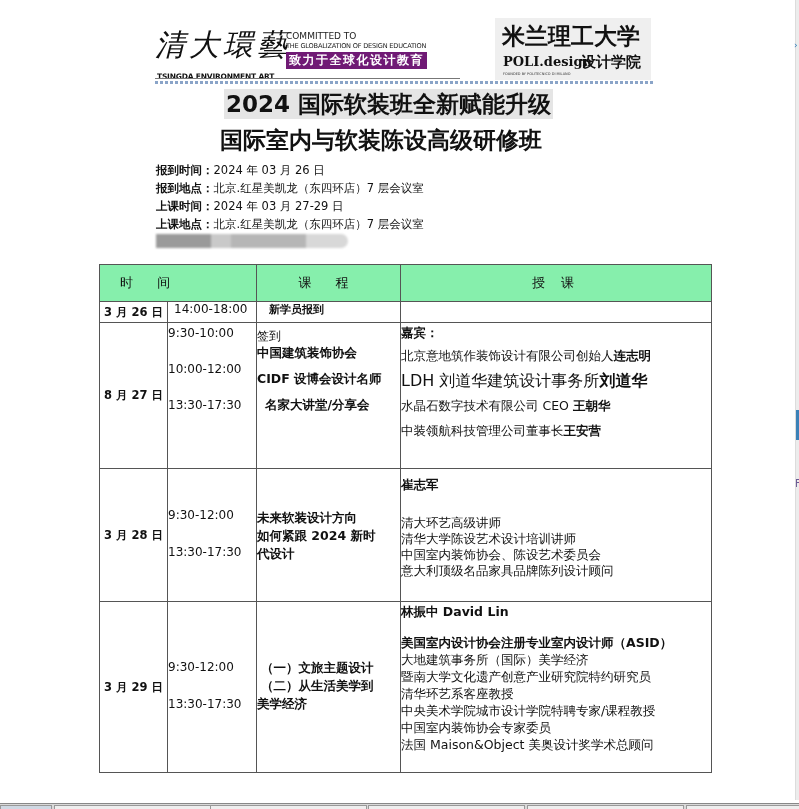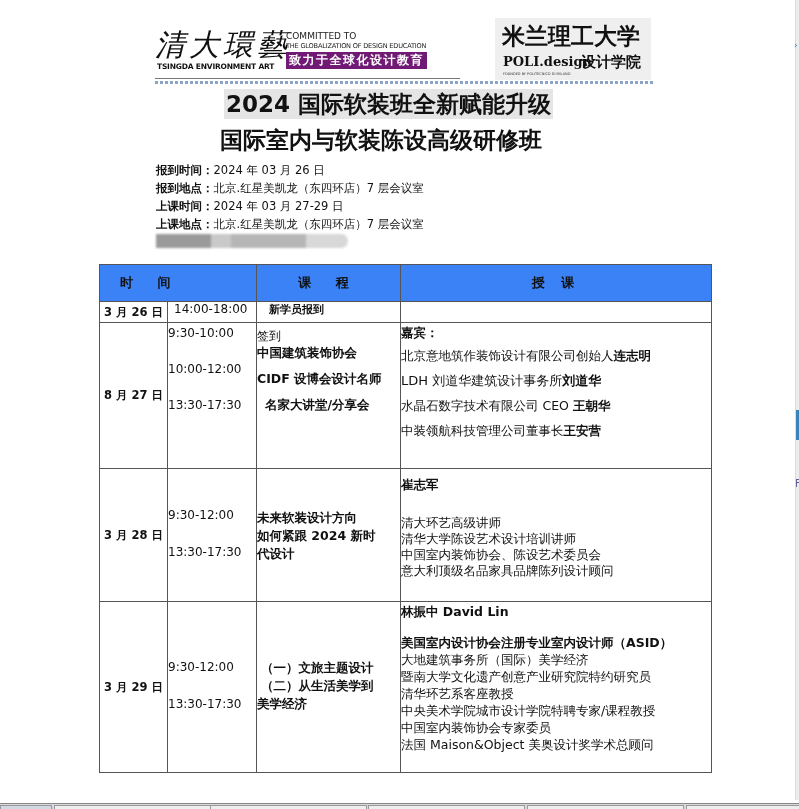--- a/index.html
+++ b/index.html
@@ -13,21 +13,21 @@
   .right-bar { position:absolute; left:795px; top:0; width:4px; height:800px; background:#ececec; border-left:1px solid #dcdcdc; }
   .right-bar .mark1 { position:absolute; left:-2px; top:40px; width:6px; height:10px; color:#2b7bb9; font-size:9px; line-height:10px; }
   .right-bar .mark2 { position:absolute; left:0; top:410px; width:4px; height:30px; background:#3b82b8; }
   .right-bar .mark3 { position:absolute; left:-1px; top:478px; width:5px; height:14px; color:#6b5b95; font-size:10px; }
   .taskbar { position:absolute; left:0; top:803px; width:799px; height:6px; background:#d9d9d9; border-top:1px solid #888; }
   .taskbar .seg { position:absolute; top:1px; height:5px; border:1px solid #999; background:#eee; }
 
   
   .logo-left { position:absolute; left:155px; top:28px; width:290px; height:46px; }
   .calli { position:absolute; left:0; top:0; font-family:"DejaVu Serif",serif; font-size:30px; letter-spacing:4px; font-style:italic; color:#111; line-height:34px; }
-  .ts-en { position:absolute; left:2px; top:34px; font-size:7.5px; font-weight:bold; letter-spacing:-0.2px; color:#111; }
+  .ts-en { position:absolute; left:2px; top:44px; font-size:7.5px; font-weight:bold; letter-spacing:-0.2px; color:#111; }
   .committed { position:absolute; left:131px; top:3px; font-size:9px; color:#222; line-height:10px; }
   .globalization { position:absolute; left:131px; top:14px; font-size:6.6px; color:#222; letter-spacing:-0.2px; }
   .motto { position:absolute; left:131px; top:24px; background:#701a75; color:#fff; font-family:"DejaVu Serif",serif; font-size:12px; font-weight:bold; padding:1px 3px; letter-spacing:1.5px; line-height:15px; }
   .logo-right { position:absolute; left:495px; top:18px; width:156px; height:62px; background:#efefef; }
   .milan { position:absolute; left:7px; top:2px; font-family:"DejaVu Serif",serif; font-size:23px; font-weight:bold; color:#111; letter-spacing:0; line-height:32px; }
   .poli { position:absolute; left:8px; top:36px; font-family:"DejaVu Serif",serif; font-size:13px; font-weight:bold; color:#111; }
   .poli-cn { position:absolute; left:86px; top:35px; font-family:"DejaVu Serif",serif; font-size:15px; font-weight:bold; color:#111; }
   .founded { position:absolute; left:8px; top:54px; font-size:3.5px; color:#333; }
   .dash-line { position:absolute; left:155px; top:81px; width:500px; height:3px;
     background:repeating-linear-gradient(90deg,#8aa4c8 0 3px,#ffffff 3px 5px); }
@@ -41,21 +41,21 @@
   .info { position:absolute; left:156px; top:161px; font-size:11.5px; line-height:18px; color:#111; }
   .info-row { white-space:nowrap; }
   .info-label { font-weight:bold; }
   .blurred { position:absolute; left:156px; top:234px; width:192px; height:14px;
     background:linear-gradient(90deg,#9a9a9a 0 55px,#c9c9c9 55px 75px,#b6b6b6 75px 150px,#d8d8d8 150px 192px);
     filter:blur(1.2px); border-radius:0 8px 8px 0; }
 
   
   table.sched { position:absolute; left:99px; top:264px; border-collapse:collapse; width:612px; table-layout:fixed; font-size:11.5px; color:#111; }
   table.sched td, table.sched th { border:1px solid #555; padding:0; vertical-align:top; }
-  table.sched th { background:#3b82f6; height:36px; font-weight:bold; font-size:13px; vertical-align:middle; }
+  table.sched th { background:#86efac; height:36px; font-weight:normal; font-size:13px; vertical-align:middle; }
   .th-time { text-align:left; padding-left:20px !important; letter-spacing:10px; }
   .th-course { text-align:center; letter-spacing:10px; }
   .th-teacher { text-align:center; letter-spacing:6px; }
   .date { font-weight:bold; vertical-align:middle !important; text-align:center; font-size:11.5px; }
   .r0 td { height:20px; vertical-align:middle; }
   .r0 .time { padding-left:6px; font-size:12px; }
   .r0 .course { padding-left:12px; font-weight:bold; font-size:11px; }
   .time-list { padding-left:6px; font-size:12px; }
   .course-cell { padding-left:6px; }
   .teacher-cell { padding-left:6px; }
@@ -136,21 +136,21 @@
       </td>
       <td class="course-cell">
         <div style="margin-top:6px;font-size:12px;line-height:15px">签到</div>
         <div style="font-weight:bold;font-size:12.5px;line-height:18px">中国建筑装饰协会</div>
         <div style="font-weight:bold;font-size:12.5px;line-height:18px;margin-top:8px">CIDF 设博会设计名师</div>
         <div style="font-weight:bold;font-size:12.5px;line-height:18px;margin-top:8px;padding-left:8px">名家大讲堂/分享会</div>
       </td>
       <td class="teacher-cell">
         <div class="bold" style="margin-top:2px;font-size:12.5px;line-height:16px">嘉宾：</div>
         <div style="margin-top:6px;font-size:12.5px;line-height:18px"><span>北京意地筑作装饰设计有限公司创始人</span><span class="bold">连志明</span></div>
-        <div style="margin-top:7px;font-size:13px;line-height:18px"><span>LDH 刘道华建筑设计事务所</span><span class="bold">刘道华</span></div>
+        <div style="margin-top:7px;font-size:16px;line-height:18px"><span>LDH 刘道华建筑设计事务所</span><span class="bold">刘道华</span></div>
         <div style="margin-top:7px;font-size:12.5px;line-height:18px"><span>水晶石数字技术有限公司 CEO </span><span class="bold">王朝华</span></div>
         <div style="margin-top:7px;font-size:12.5px;line-height:18px"><span>中装领航科技管理公司董事长</span><span class="bold">王安营</span></div>
       </td>
     </tr>
 
     <tr class="r2">
       <td class="date">3 月 28 日</td>
       <td class="time-list">
         <div style="margin-top:38px;line-height:16px">9:30-12:00</div>
         <div style="margin-top:21px;line-height:16px">13:30-17:30</div>

